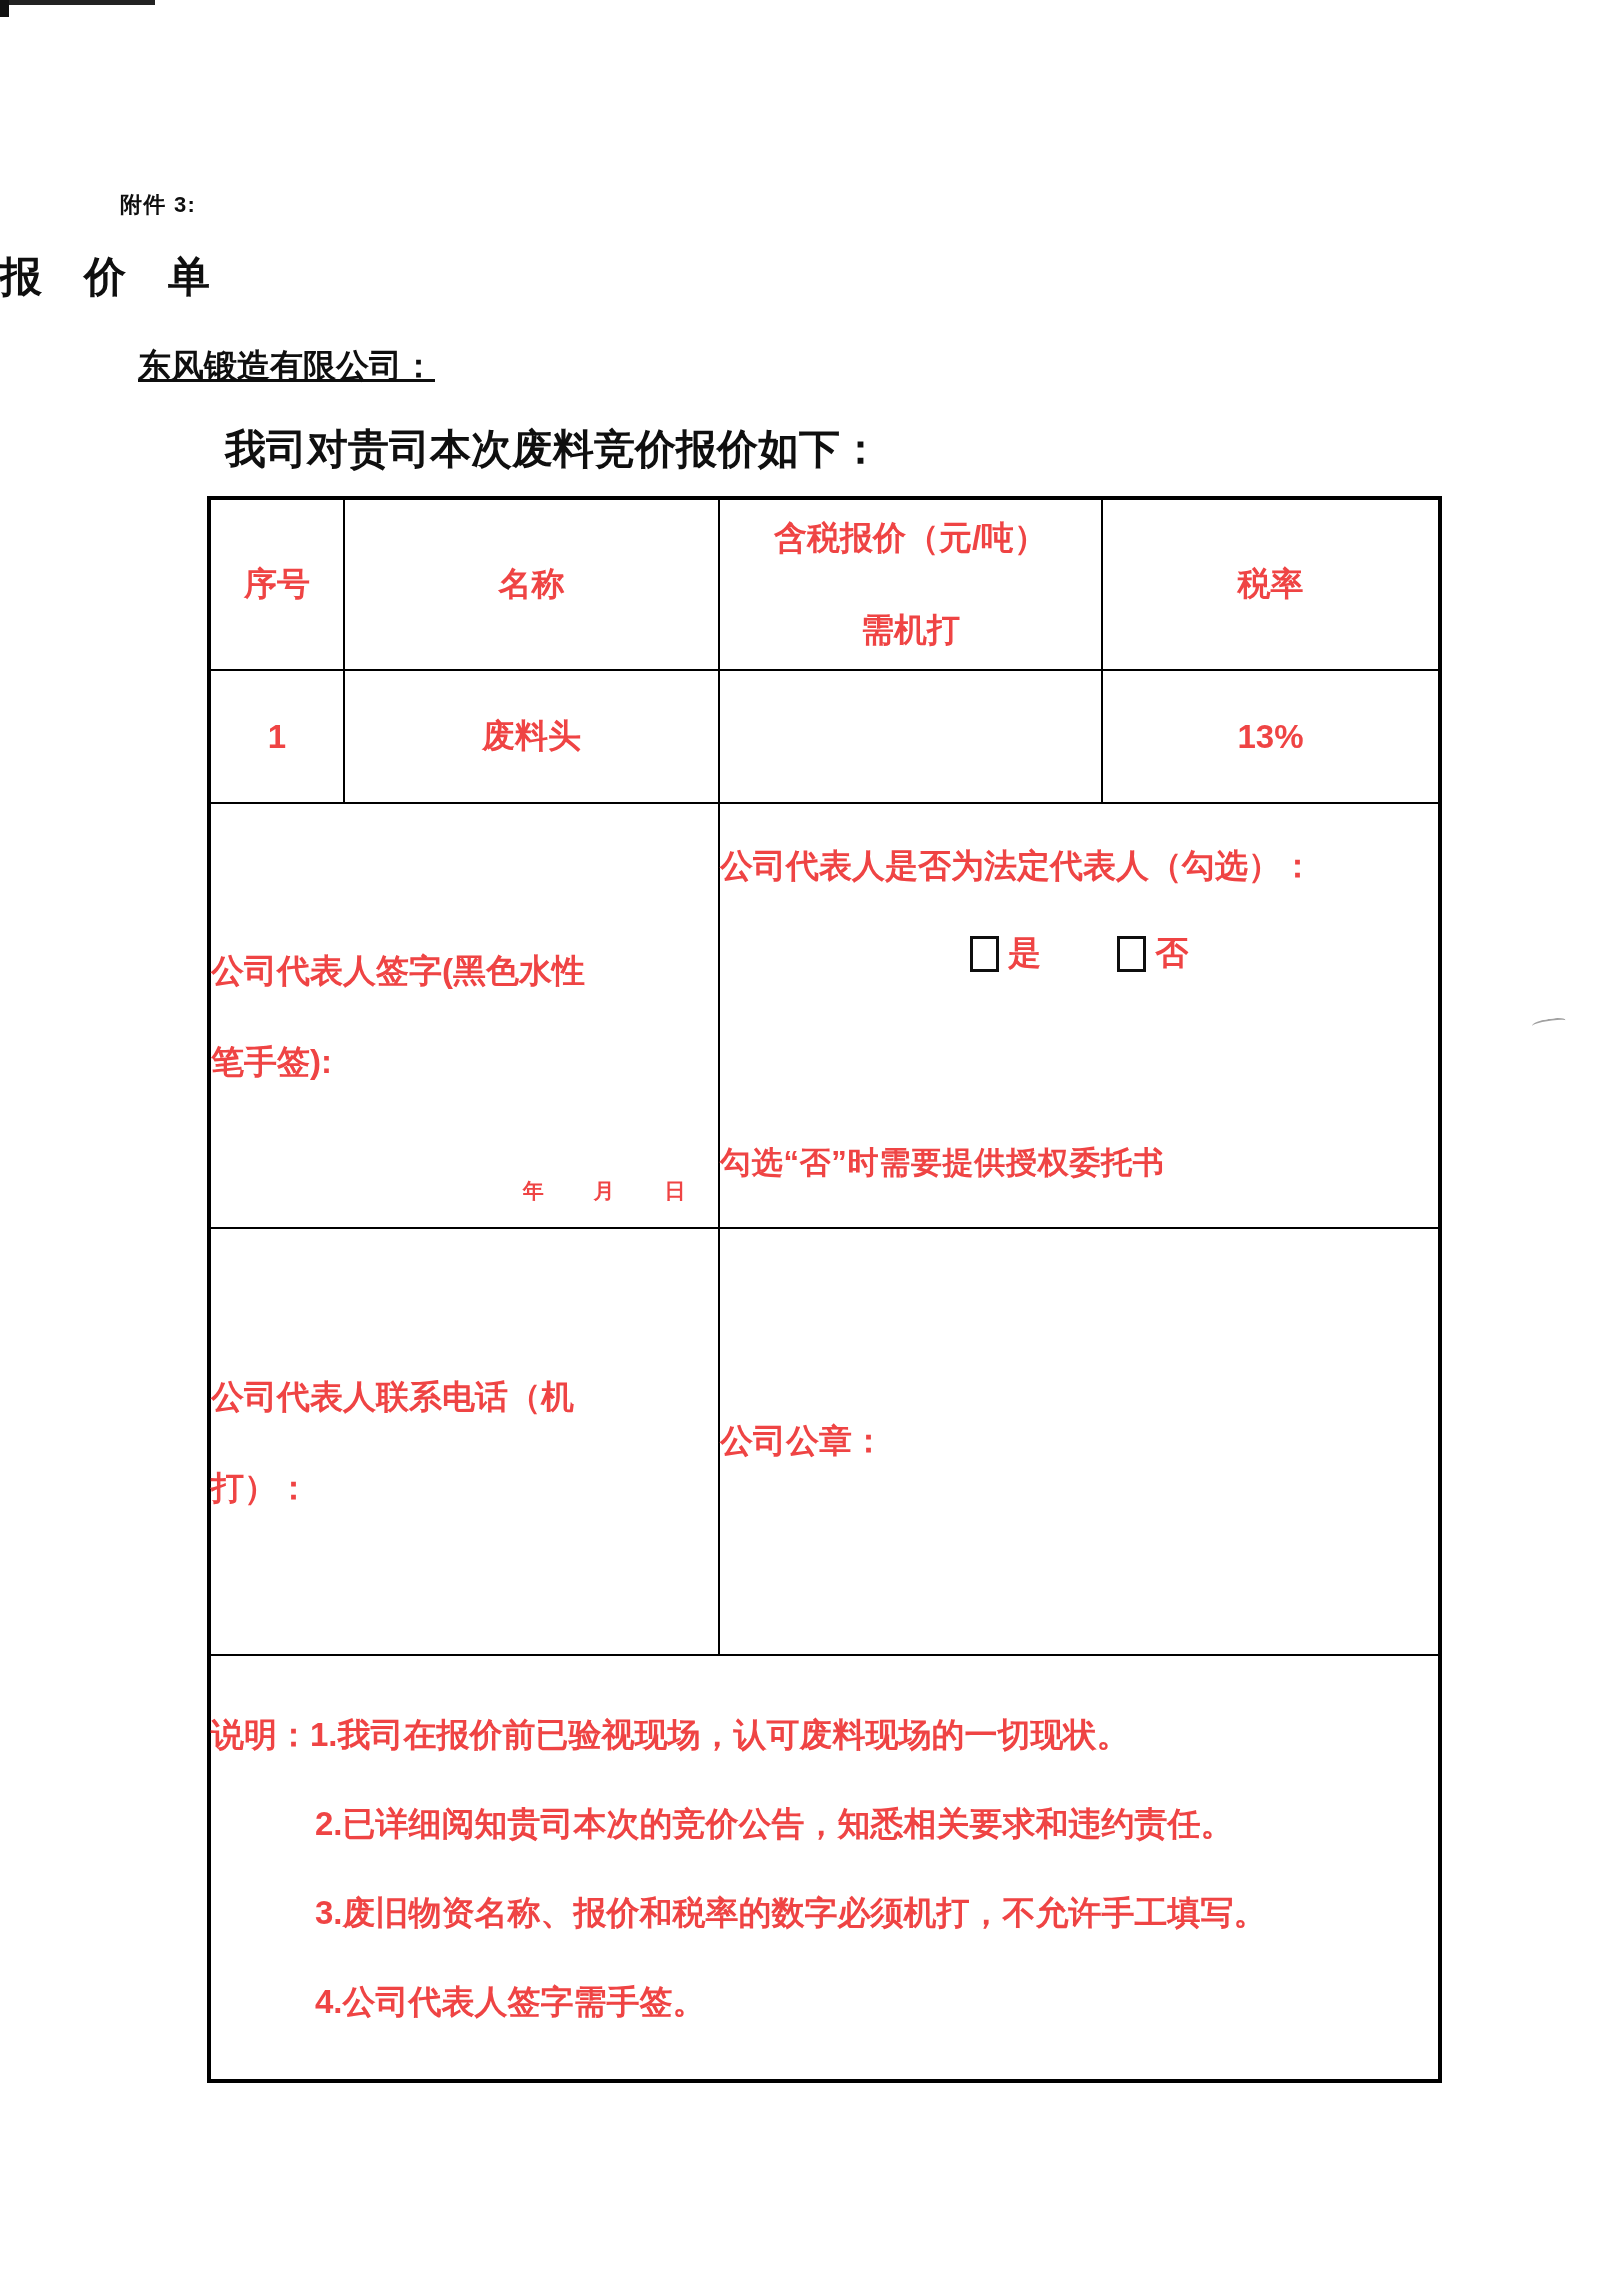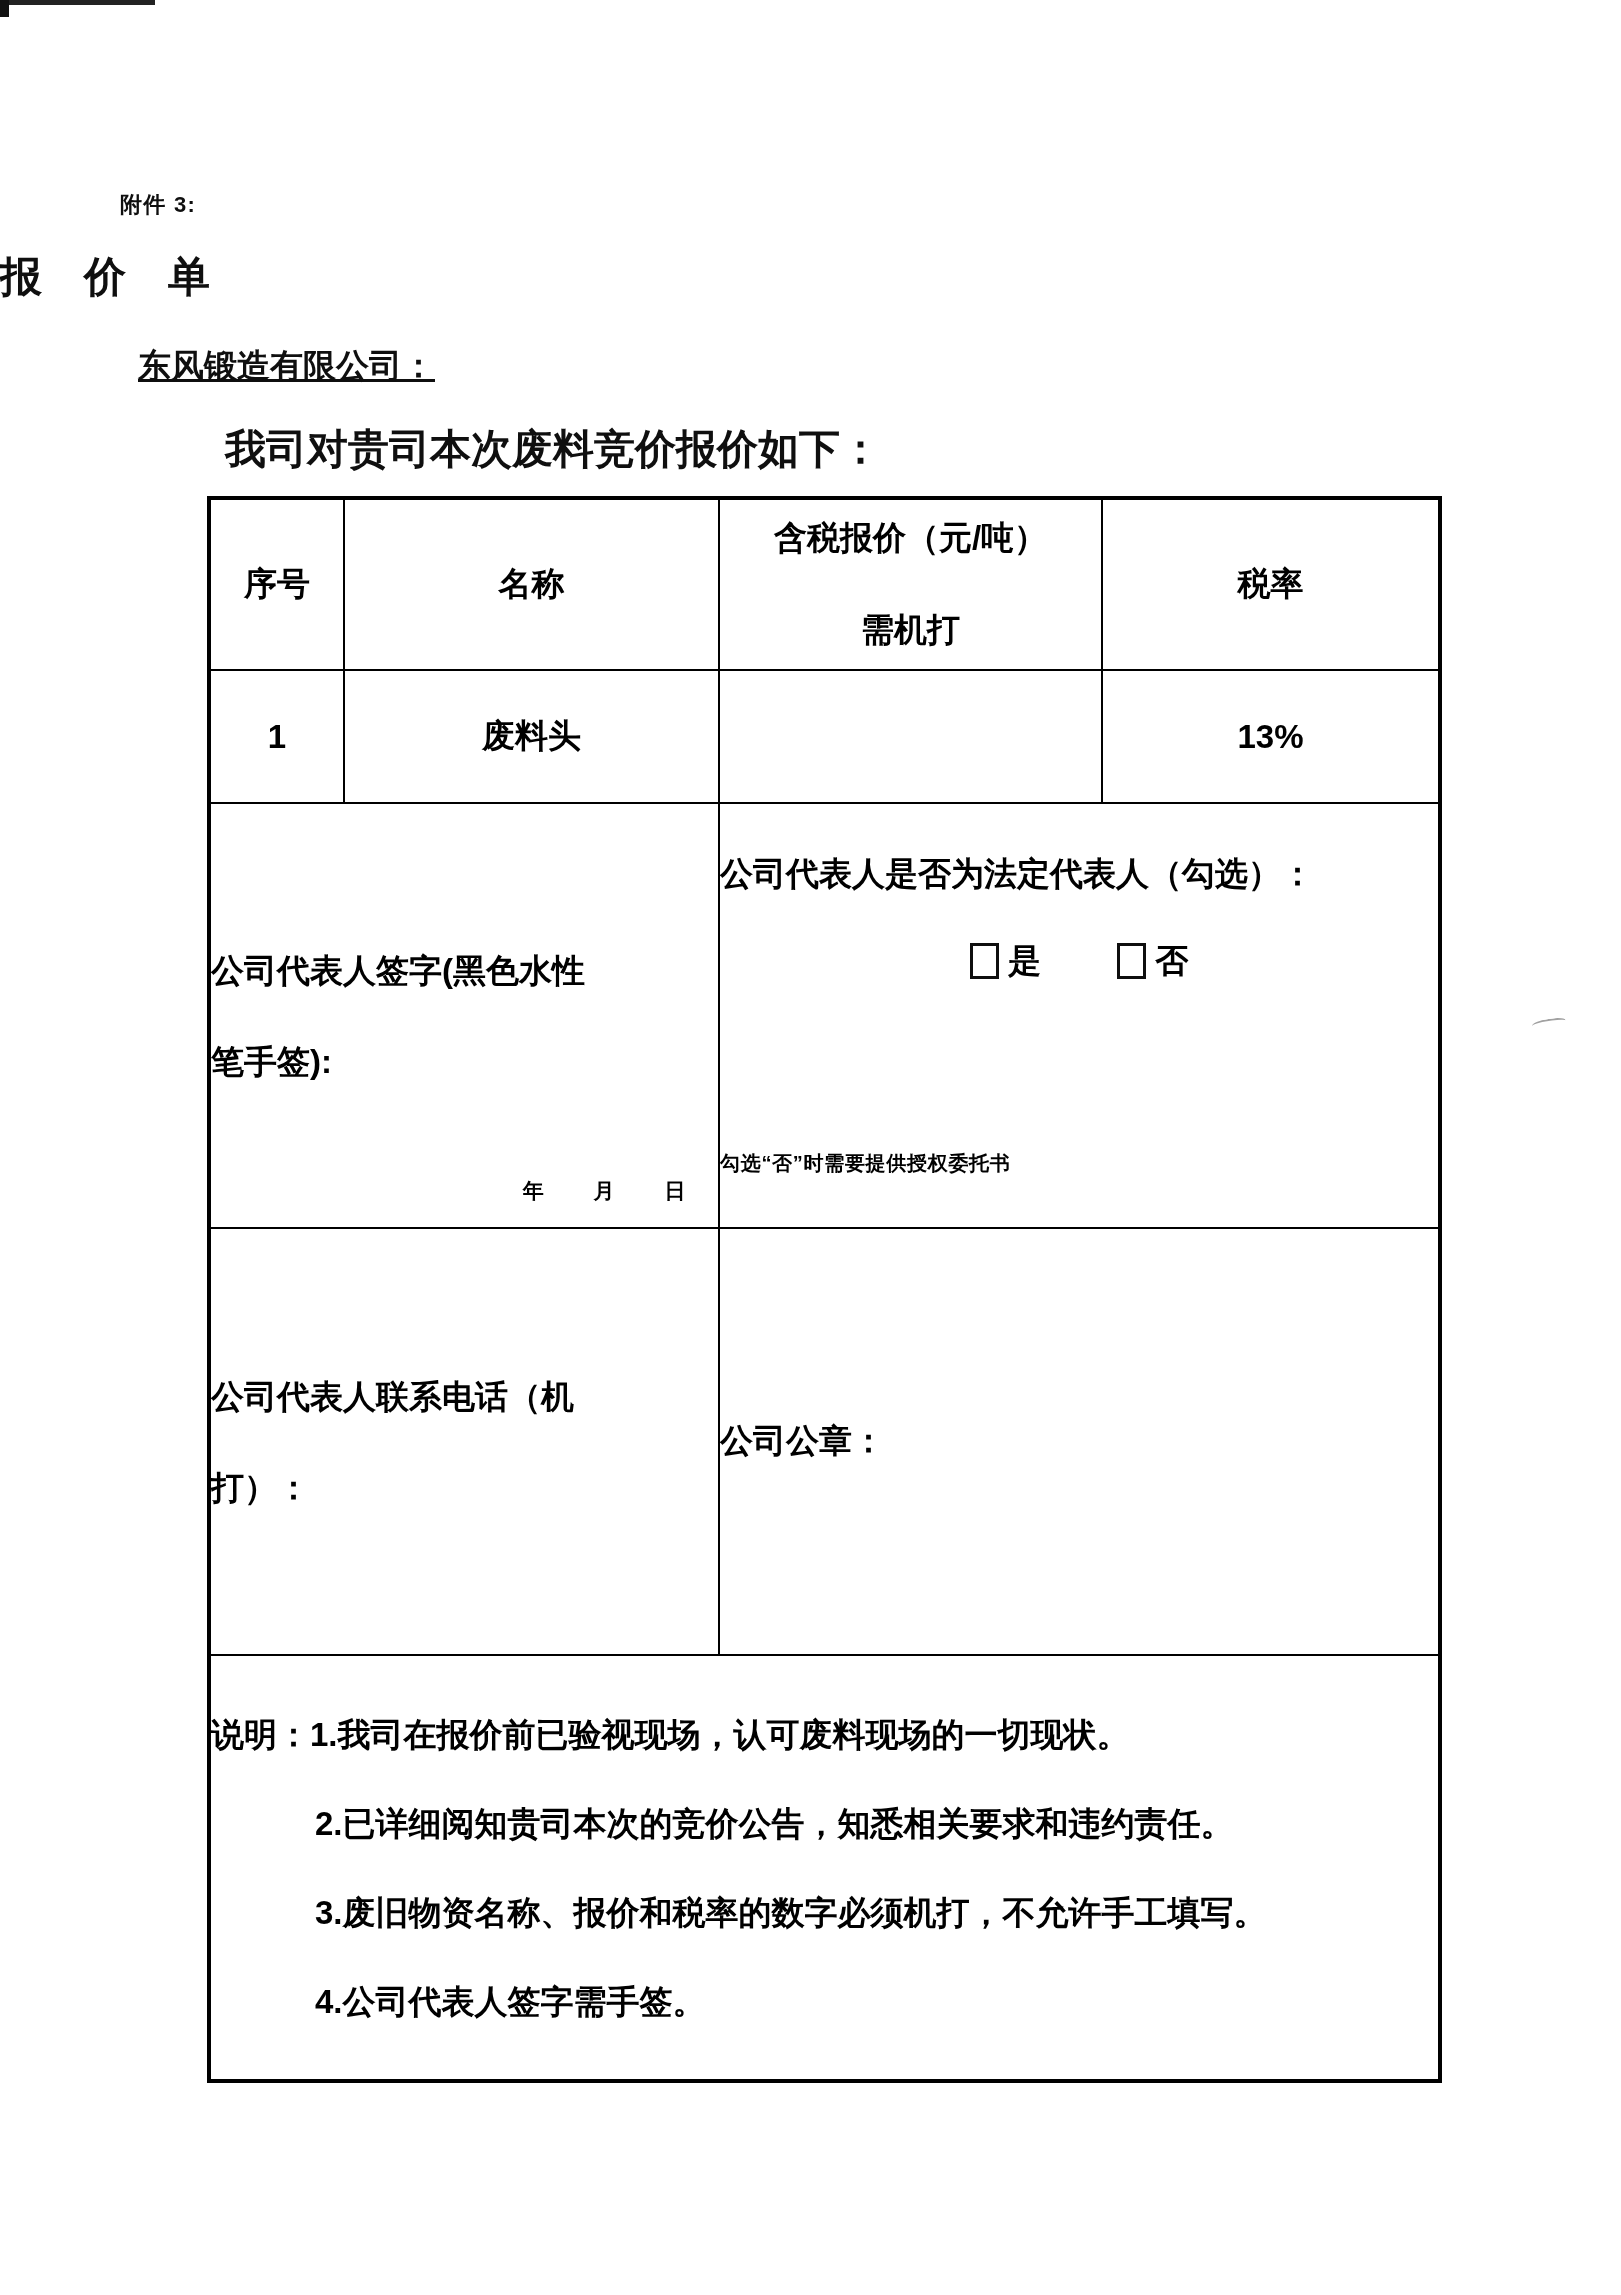--- a/index.html
+++ b/index.html
@@ -34,21 +34,21 @@
   table.quote {
     position: absolute; left: 207px; top: 496px;
     border-collapse: collapse;
     table-layout: fixed;
     width: 1231px;
     border: 4px solid #000;
   }
   table.quote td {
     border: 2.6px solid #000;
     font-size: 33px;
-    color: #000000;
+    color: #ef4444;
     vertical-align: middle;
     padding: 0;
   }
   tr.header-row td { height: 172px; text-align: center; }
   tr.data-row td { height: 133px; text-align: center; }
   .price-head-line2 { margin-top: 47px; }
   td.sig-cell, td.legal-cell, td.phone-cell, td.seal-cell, td.notes-cell {
     vertical-align: top; text-align: left; position: relative;
   }
   td.sig-cell, td.phone-cell { height: 425px; padding: 17px 13px 0 18.4px; }
@@ -61,21 +61,21 @@
   .legal-question { line-height: 38px; }
   .checkbox-row {
     margin-top: 46px;
     display: flex; justify-content: center; align-items: center; gap: 76px;
   }
   .checkbox-option { display: flex; align-items: center; gap: 9.2px; }
   .checkbox-box {
     display: inline-block; width: 29px; height: 36px;
     border: 3.3px solid #0f0f0f; background: #fff;
   }
-  .legal-note { margin-top: 166px; font-size: 20px; letter-spacing: 0.7px; }
+  .legal-note { margin-top: 166px; font-size: 31px; letter-spacing: 0.7px; }
   td.notes-cell { height: 426px; padding: 22.4px 12px 0 20px; }
   .note-line { line-height: 89px; white-space: nowrap; }
   .note-line.indent { margin-left: 104px; }
   .scan-strip-top {
     position: absolute; left: 0; top: 0; width: 155px; height: 4.6px;
     background: #222;
   }
   .scan-corner {
     position: absolute; left: 0; top: 0; width: 8.6px; height: 17px;
     background: #111;

